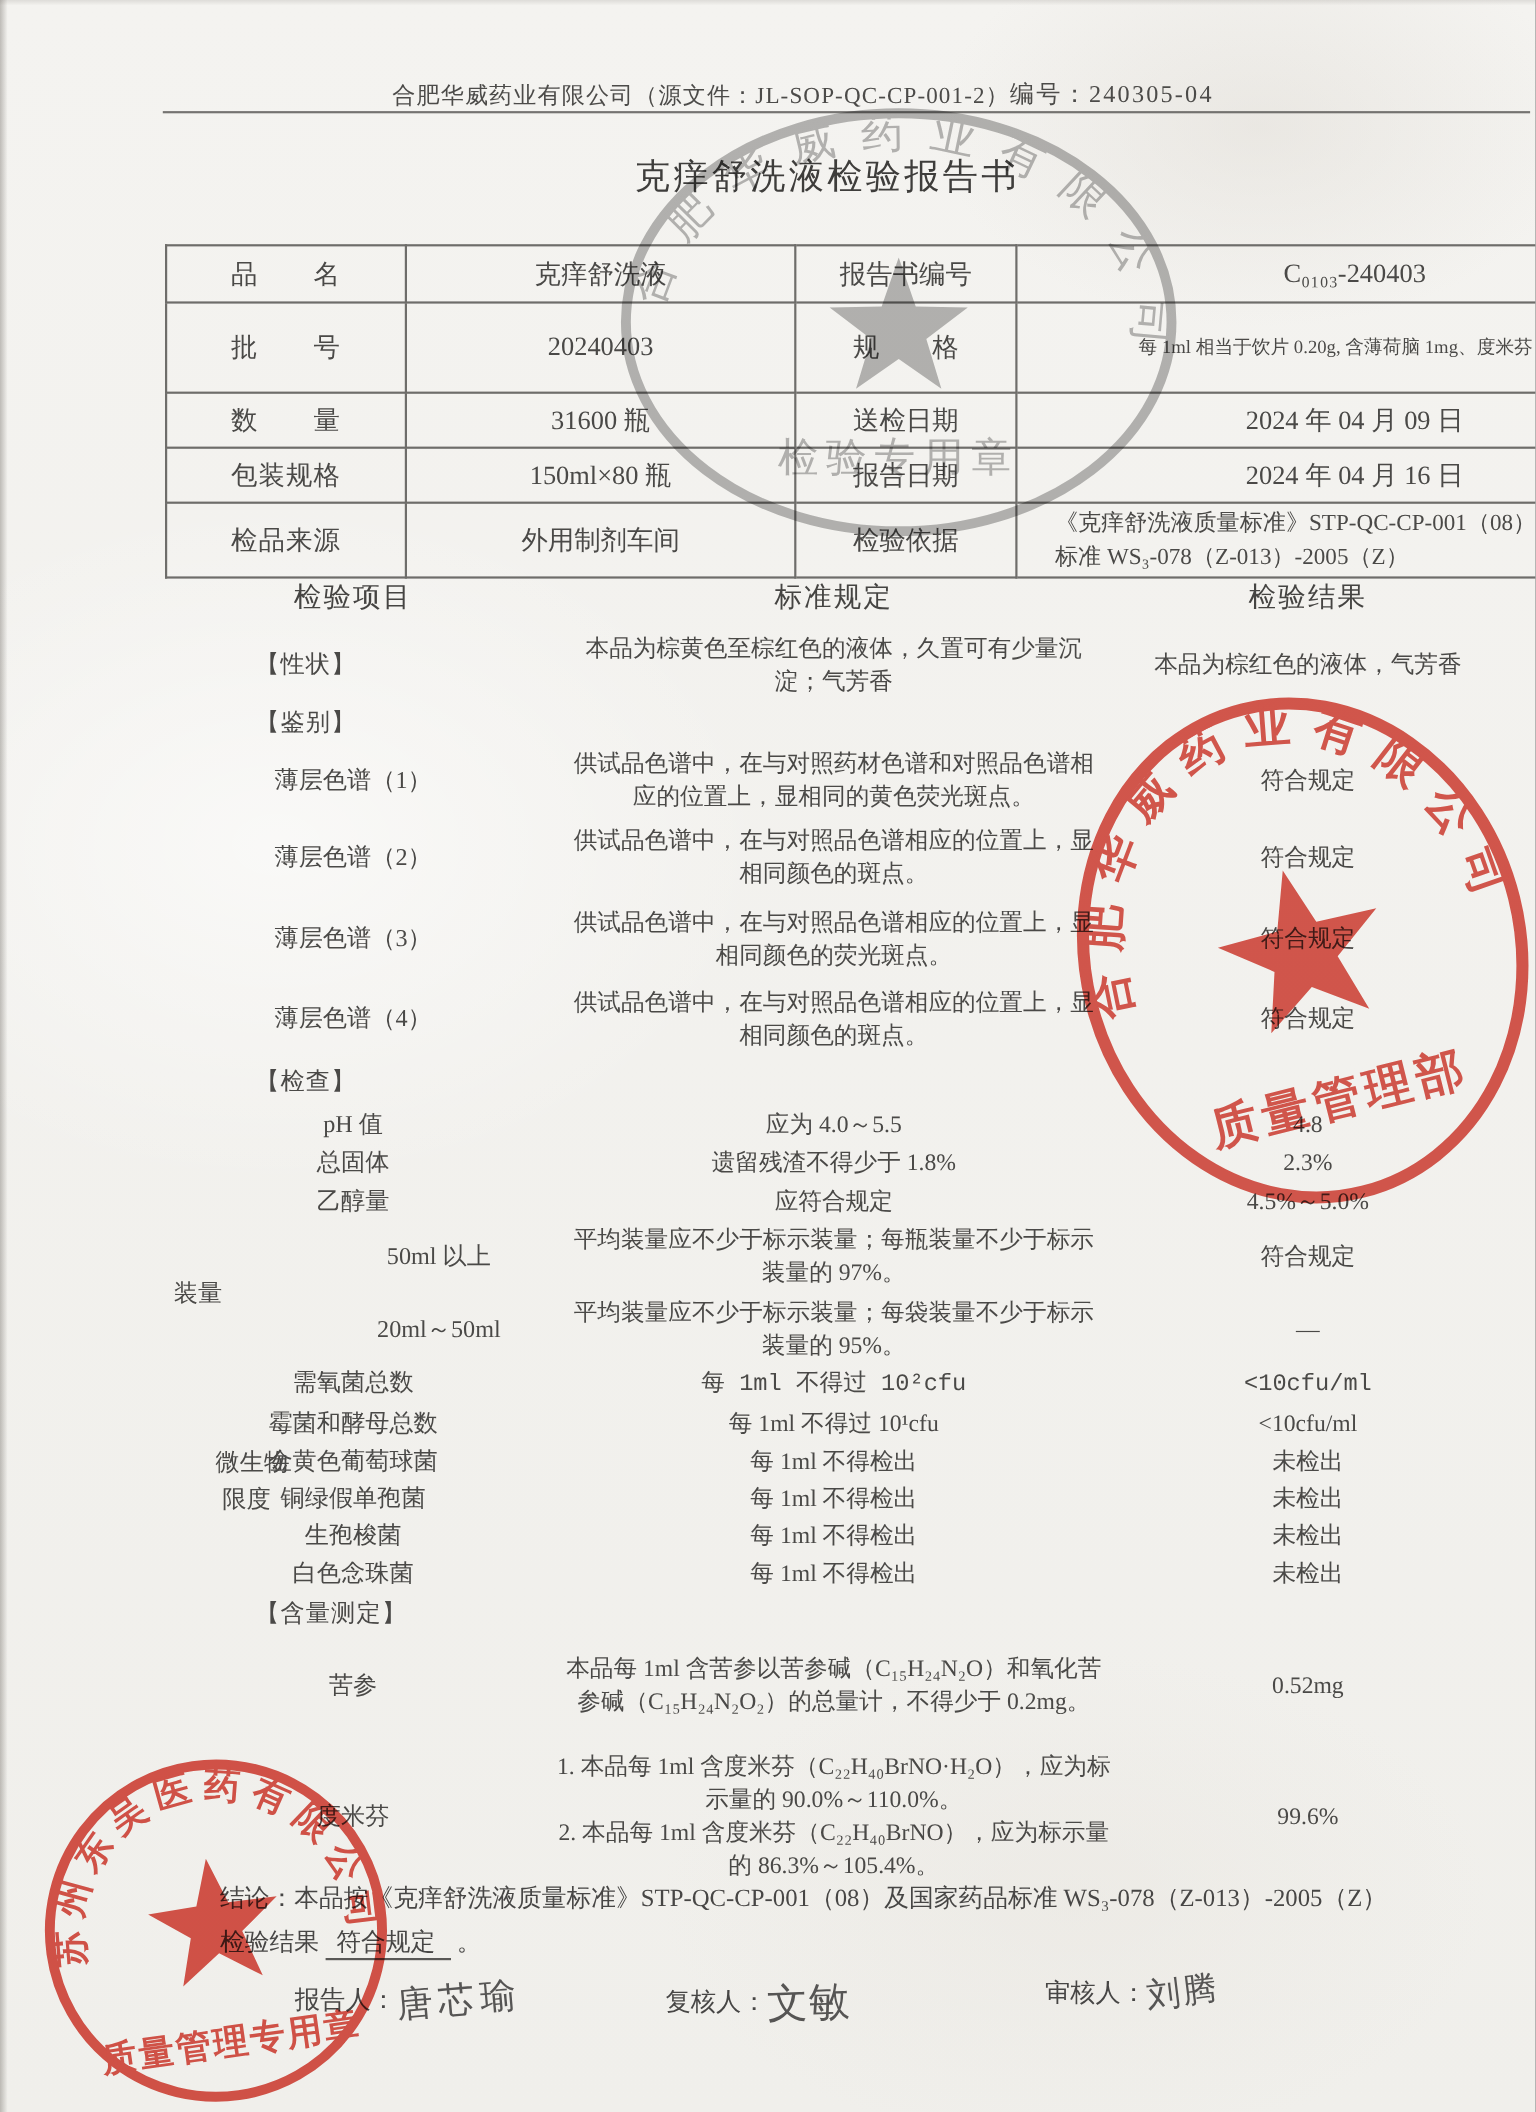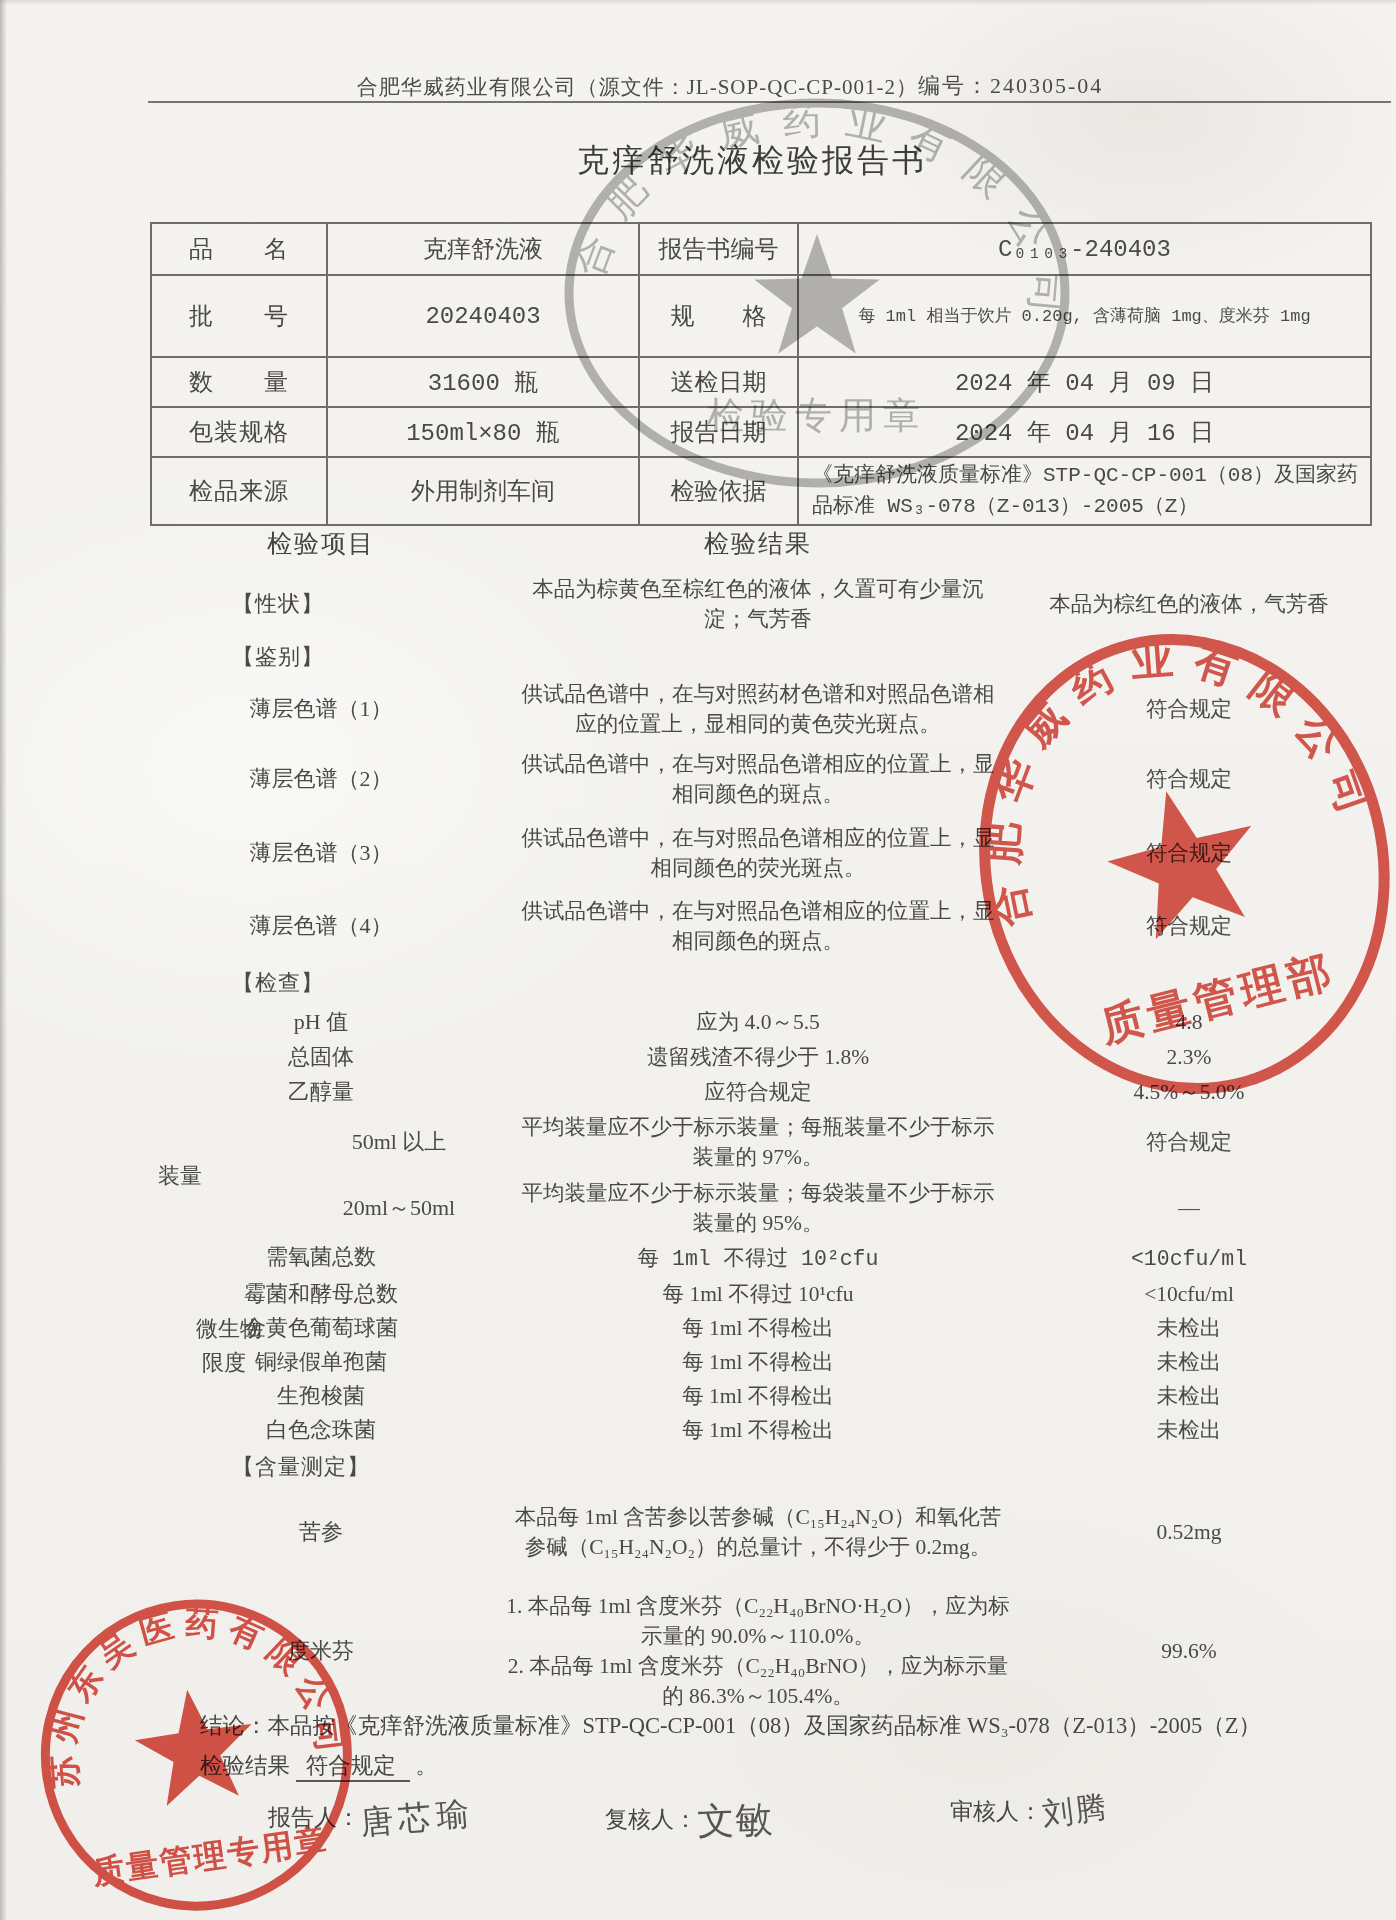--- a/index.html
+++ b/index.html
@@ -27,21 +27,21 @@
     font-size:21px;letter-spacing:1px;color:#4c4b49;}
   .doc-header .code{font-size:22px;letter-spacing:2px;padding-right:80px;}
   .header-rule{position:absolute;left:148px;top:101px;width:1243px;height:2px;background:#5e5d5b;opacity:.85;}
 
   .doc-title{position:absolute;left:150px;top:139px;width:1204px;text-align:center;
     font-size:32px;letter-spacing:3px;color:#3e3d3b;font-weight:500;}
 
   
   table.info{position:absolute;left:150px;top:222px;width:1204px;height:296px;
     border-collapse:collapse;table-layout:fixed;font-size:24px;color:#4a4947;}
-  table.info td{border:2px solid #6e6d6a;text-align:center;vertical-align:middle;padding:2px 1px;font-family:Liberation Mono, monospace;}
+  table.info td{border:2px solid #6e6d6a;text-align:center;vertical-align:middle;padding:2px 22px;}
   td.c0{width:172px;letter-spacing:1px;}
   td.c1{width:308px;}
   td.c2{width:155px;padding-left:2px;padding-right:2px;}
   td.c3{width:569px;}
   .spec-val{font-size:17px;line-height:30px;display:inline-block;max-width:545px;}
   .basis-val{font-size:21px;line-height:31px;text-align:left;display:block;padding-left:12px;}
 
   
   .results{position:absolute;left:150px;top:518px;width:1204px;}
   .rrow{display:grid;grid-template-columns:342px 532px 330px;align-items:center;}
@@ -126,20 +126,21 @@
       <td class="c3">
             <span class="basis-val">《克痒舒洗液质量标准》STP-QC-CP-001（08）及国家药品标准 WS₃-078（Z-013）-2005（Z）</span>
           </td>
     </tr>
   </tbody>
     </table>
 
   <div class="results">
     <div class="rrow heads" style="height:52px;">
       <div class="cell">检验项目</div>
+      <div class="cell">标准规定</div>
       <div class="cell">检验结果</div>
     </div>
 
     <div class="rrow" style="height:68px;">
       <div class="cell item sec">【性状】</div>
       <div class="cell std"><span class="inner">本品为棕黄色至棕红色的液体，久置可有少量沉淀；气芳香</span></div>
       <div class="cell res"><span class="inner">本品为棕红色的液体，气芳香</span></div>
     </div>
     <div class="rrow" style="height:38px;">
       <div class="cell item sec">【鉴别】</div>

